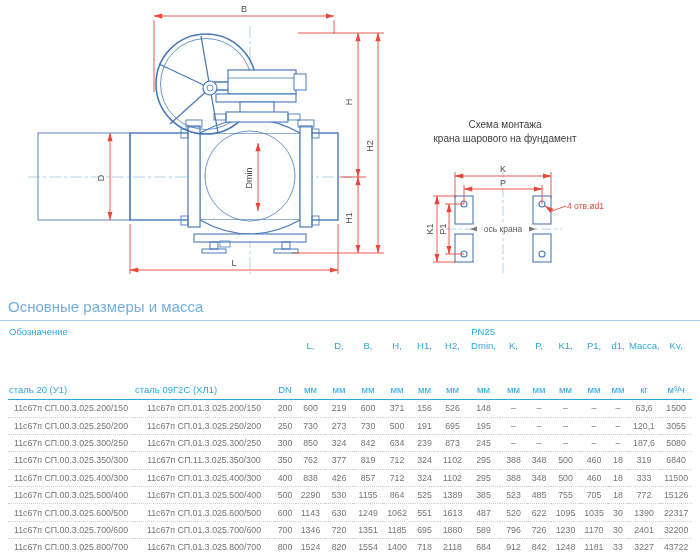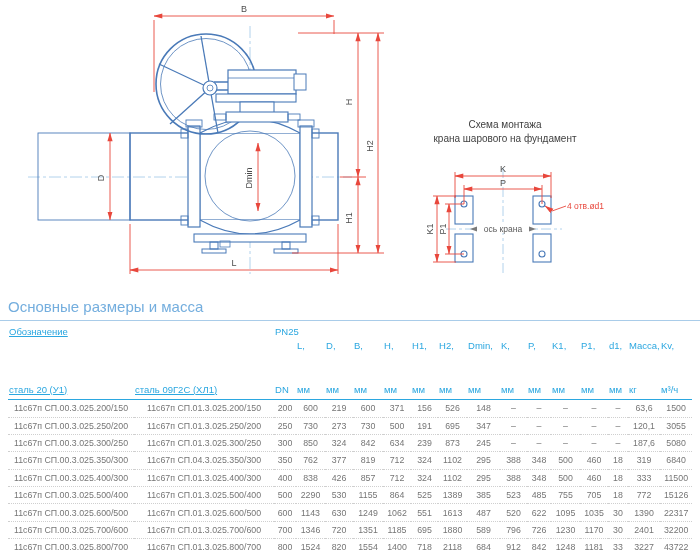--- a/index.html
+++ b/index.html
@@ -3,23 +3,23 @@
 <meta charset="utf-8">
 <style>
   html,body{margin:0;padding:0;background:#fff;}
   body{width:700px;height:554px;overflow:hidden;font-family:"Liberation Sans",sans-serif;}
   .page{position:relative;width:700px;height:554px;background:#fff;}
   .drawing-area{position:absolute;top:0;left:0;width:700px;height:296px;}
   .table-section{position:absolute;top:294px;left:0;width:700px;}
   .table-title{color:#74aede;font-size:15px;font-weight:400;margin:4px 0 5px 8px;}
   .title-rule{border:0;border-top:1px solid #a9cce9;height:0;margin:0 0 0 0;}
   table{table-layout:fixed;width:684px;margin:0 8px;border-collapse:collapse;}
-  thead th{color:#2ba7e0;font-weight:400;font-size:9.5px;text-align:left;vertical-align:bottom;padding:2px 1px;line-height:1.2;}
+  thead th{color:#2ba7e0;font-weight:400;font-size:9.5px;text-align:center;vertical-align:bottom;padding:2px 1px;line-height:1.2;}
   thead tr.group-row th{padding-top:5px;padding-bottom:1px;}
-  thead th.left{text-align:left;text-decoration:underline;}
+  thead th.left{text-align:left;}
   thead tr.units-row th{border-bottom:1.5px solid #2ba7e0;padding-bottom:4px;}
   thead .u2{display:block;margin-top:32px;}
   tbody td{color:#757575;font-size:8.8px;text-align:center;padding:3.2px 1px;border-top:1px dotted #cfcfcf;white-space:nowrap;overflow:hidden;}
   tbody tr:last-child td{border-bottom:1px dotted #cfcfcf;}
   tbody td.left{text-align:center;}
   svg text{font-family:"Liberation Sans",sans-serif;}
   .dimtxt{fill:#4d4d4d;font-size:9px;}
   .schemetitle{fill:#3f3f3f;font-size:10px;}
   .redtxt{fill:#e8473c;font-size:8.5px;}
   .axistxt{fill:#5a5a5a;font-size:8.5px;}
@@ -247,21 +247,21 @@
           <tr>
             <td class="left">11с67п СП.00.3.025.250/200</td>
             <td class="left">11с67п СП.01.3.025.250/200</td>
             <td>250</td>
             <td>730</td>
             <td>273</td>
             <td>730</td>
             <td>500</td>
             <td>191</td>
             <td>695</td>
-            <td>347</td>
+            <td>195</td>
             <td>–</td>
             <td>–</td>
             <td>–</td>
             <td>–</td>
             <td>–</td>
             <td>120,1</td>
             <td>3055</td>
           </tr>
           <tr>
             <td class="left">11с67п СП.00.3.025.300/250</td>
@@ -277,21 +277,21 @@
             <td>–</td>
             <td>–</td>
             <td>–</td>
             <td>–</td>
             <td>–</td>
             <td>187,6</td>
             <td>5080</td>
           </tr>
           <tr>
             <td class="left">11с67п СП.00.3.025.350/300</td>
-            <td class="left">11с67п СП.04.3.025.350/300</td>
+            <td class="left">11с67п СП.11.3.025.350/300</td>
             <td>350</td>
             <td>762</td>
             <td>377</td>
             <td>819</td>
             <td>712</td>
             <td>324</td>
             <td>1102</td>
             <td>295</td>
             <td>388</td>
             <td>348</td>

